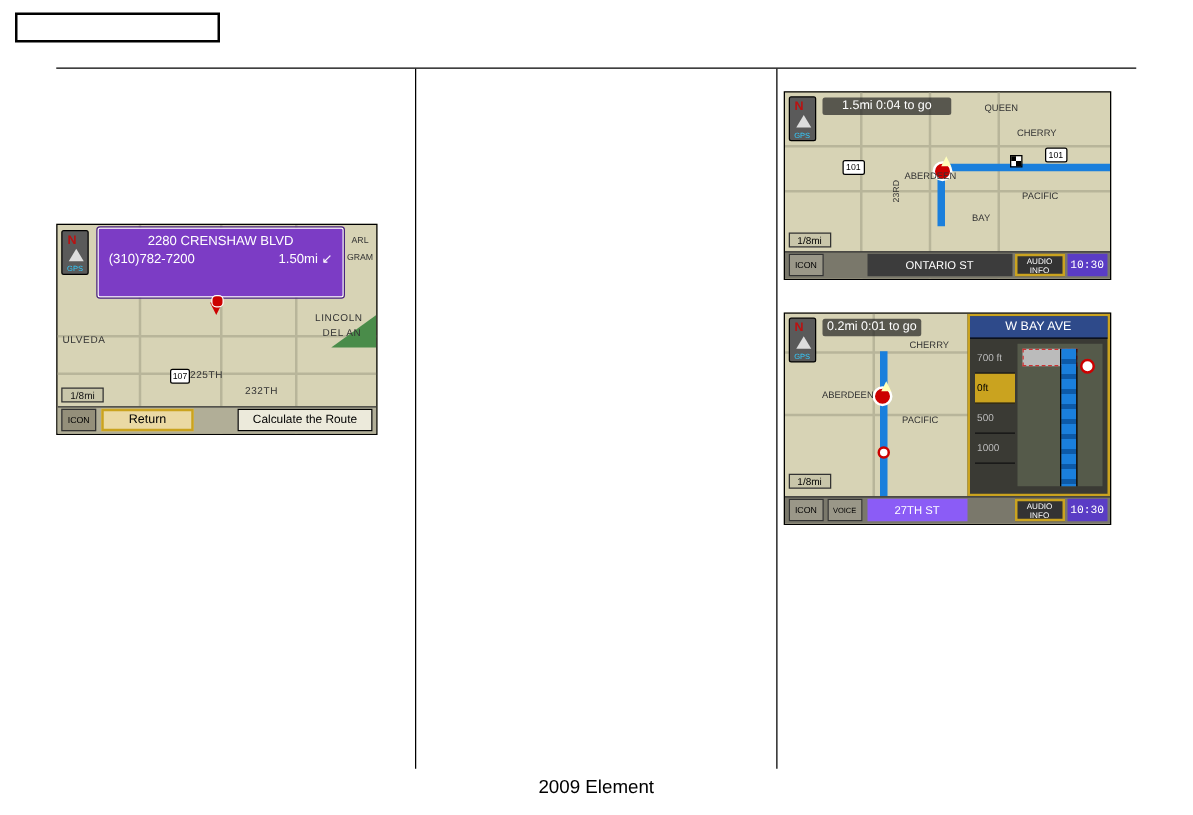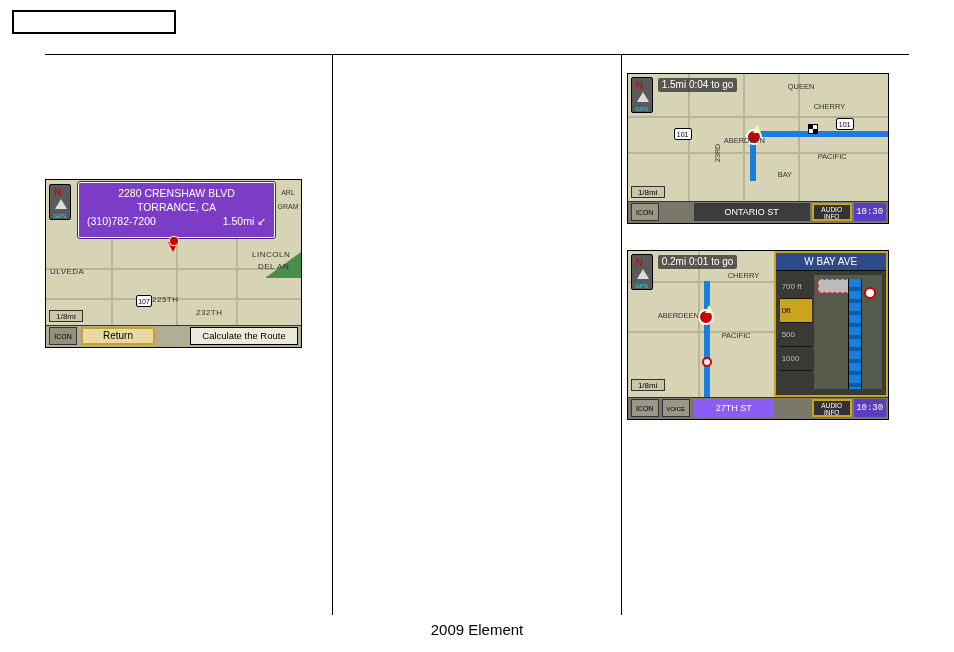--- a/index.html
+++ b/index.html
@@ -215,21 +215,21 @@
   }
   .nav-right .route-vert {
     position:absolute;left:122px;top:57px;width:6px;height:50px;background:#1a7fdc;
   }
   .nav-right .compass { position:absolute; left:3px; top:3px; width:22px;height:36px;background:#5a5a5a;border:1px solid #000;border-radius:2px;}
   .nav-right .compass .n{position:absolute;left:4px;top:2px;font-size:10px;color:#b11;font-weight:bold;}
   .nav-right .compass .tri{position:absolute;left:5px;top:14px;width:0;height:0;border-left:6px solid transparent;border-right:6px solid transparent;border-bottom:10px solid #ddd;}
   .nav-right .compass .gps{position:absolute;left:0;bottom:0;right:0;font-size:6px;color:#3cf;text-align:center;}
   .nav-right .topstatus {
     position:absolute; left:30px; top:4px;
-    height:14px; padding:0 4px;
+    height:14px; padding:0 16px;
     font-size:10px;line-height:14px;
     color:#fff;
     background:rgba(34,34,34,0.7);
     border-radius:2px;
     white-space:nowrap;
   }
   .nav-right .flag {
     position:absolute; left:180px;top:50px;
     width:10px;height:10px;
     background:
@@ -355,21 +355,20 @@
         <div class="greenpatch"></div>
 
         <div class="compass">
           <span class="n">N</span>
           <span class="tri"></span>
           <span class="gps">GPS</span>
         </div>
 
         <div class="infobox">
           <div>2280 CRENSHAW BLVD</div>
-          <div>TORRANCE, CA</div>
           <div class="row3">
             <span>(310)782-7200</span>
             <span>
               <span>1.50mi</span>
               <span class="arr-sw">↙</span>
             </span>
           </div>
         </div>
 
         <div class="rightlabels">

